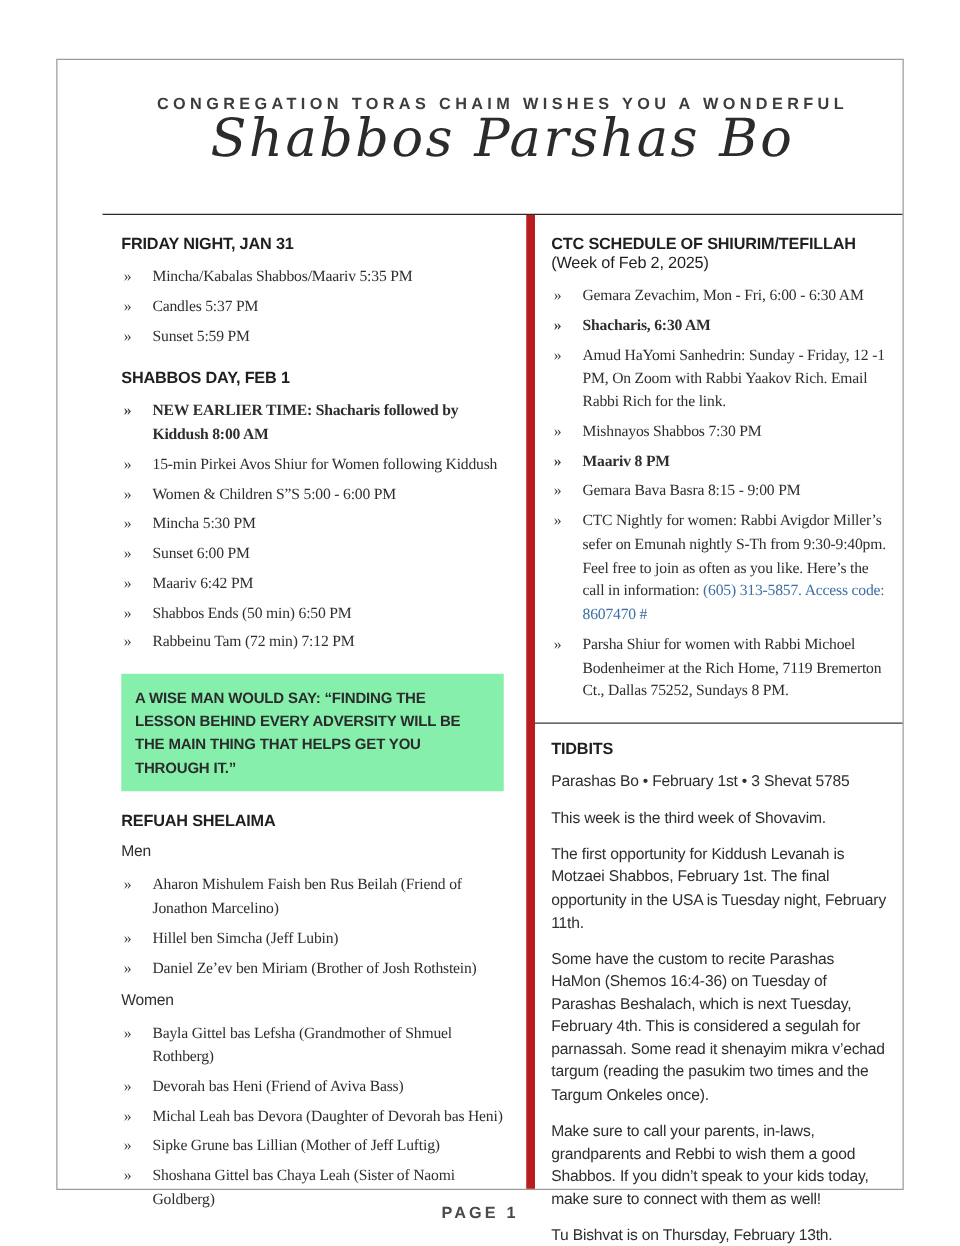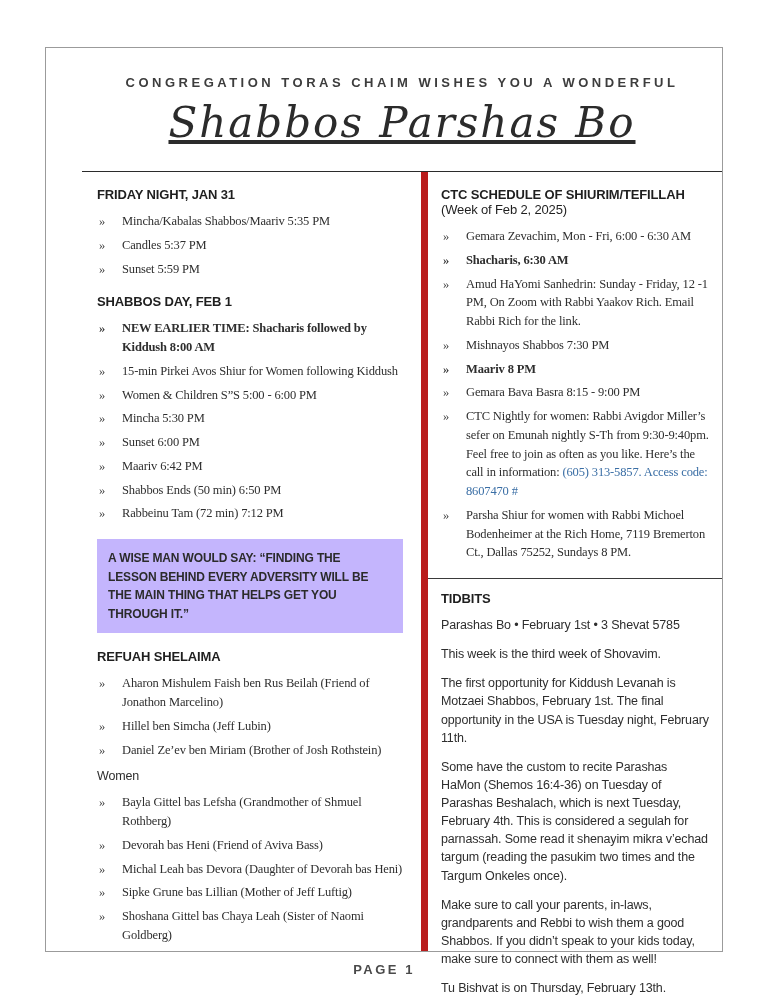--- a/index.html
+++ b/index.html
@@ -31,29 +31,28 @@
     padding-top: 27px;
     border-bottom: 1px solid #2b2b2b;
   }
   .eyebrow {
     font-size: 13px;
     font-weight: bold;
     letter-spacing: 3.5px;
     color: #3d3d3d;
   }
   .script-title {
-    margin-top: 12px;
+    margin-top: 0;
     font-family: "DejaVu Serif", serif;
     font-style: italic;
     font-weight: normal;
     font-size: 42px;
     letter-spacing: 2px;
     color: #2b2b2b;
     line-height: 1;
-    text-decoration: underline;
   }
   
   .columns {
     display: flex;
     height: calc(100% - 124px);
     box-sizing: border-box;
   }
   .col {
     box-sizing: border-box;
     letter-spacing: -0.15px;
@@ -99,21 +98,21 @@
     content: "\00BB";
     position: absolute;
     left: 2px;
     top: 0;
     color: #3d3d3d;
     font-size: 12.5px;
   }
   li.bold, .bold { font-weight: bold; }
   
   .quote-box {
-    background: #c4b5fd;
+    background: #86efac;
     padding: 10px 11px;
     font-size: 12px;
     font-weight: bold;
     line-height: 1.55;
     color: #2b2b2b;
     margin: 14px 2px 16px 0;
   }
   
   .tidbits-divider {
     border: 0;
@@ -174,20 +173,21 @@
           <li>Maariv 6:42 PM</li>
           <li>Shabbos Ends (50 min) 6:50 PM</li>
           <li>Rabbeinu Tam (72 min) 7:12 PM</li>
         </ul>
       </div>
 
       <div class="quote-box">A WISE MAN WOULD SAY: “FINDING THE LESSON BEHIND EVERY ADVERSITY WILL BE THE MAIN THING THAT HELPS GET YOU THROUGH IT.”</div>
 
       <div class="sec">
         <h3 class="sec-h">REFUAH SHELAIMA</h3>
+        <div class="sub-h">Men</div>
         <ul class="blist">
           <li>Aharon Mishulem Faish ben Rus Beilah (Friend of Jonathon Marcelino)</li>
           <li>Hillel ben Simcha (Jeff Lubin)</li>
           <li>Daniel Ze’ev ben Miriam (Brother of Josh Rothstein)</li>
         </ul>
         <div class="sub-h">Women</div>
         <ul class="blist">
           <li>Bayla Gittel bas Lefsha (Grandmother of Shmuel Rothberg)</li>
           <li>Devorah bas Heni (Friend of Aviva Bass)</li>
           <li>Michal Leah bas Devora (Daughter of Devorah bas Heni)</li>

